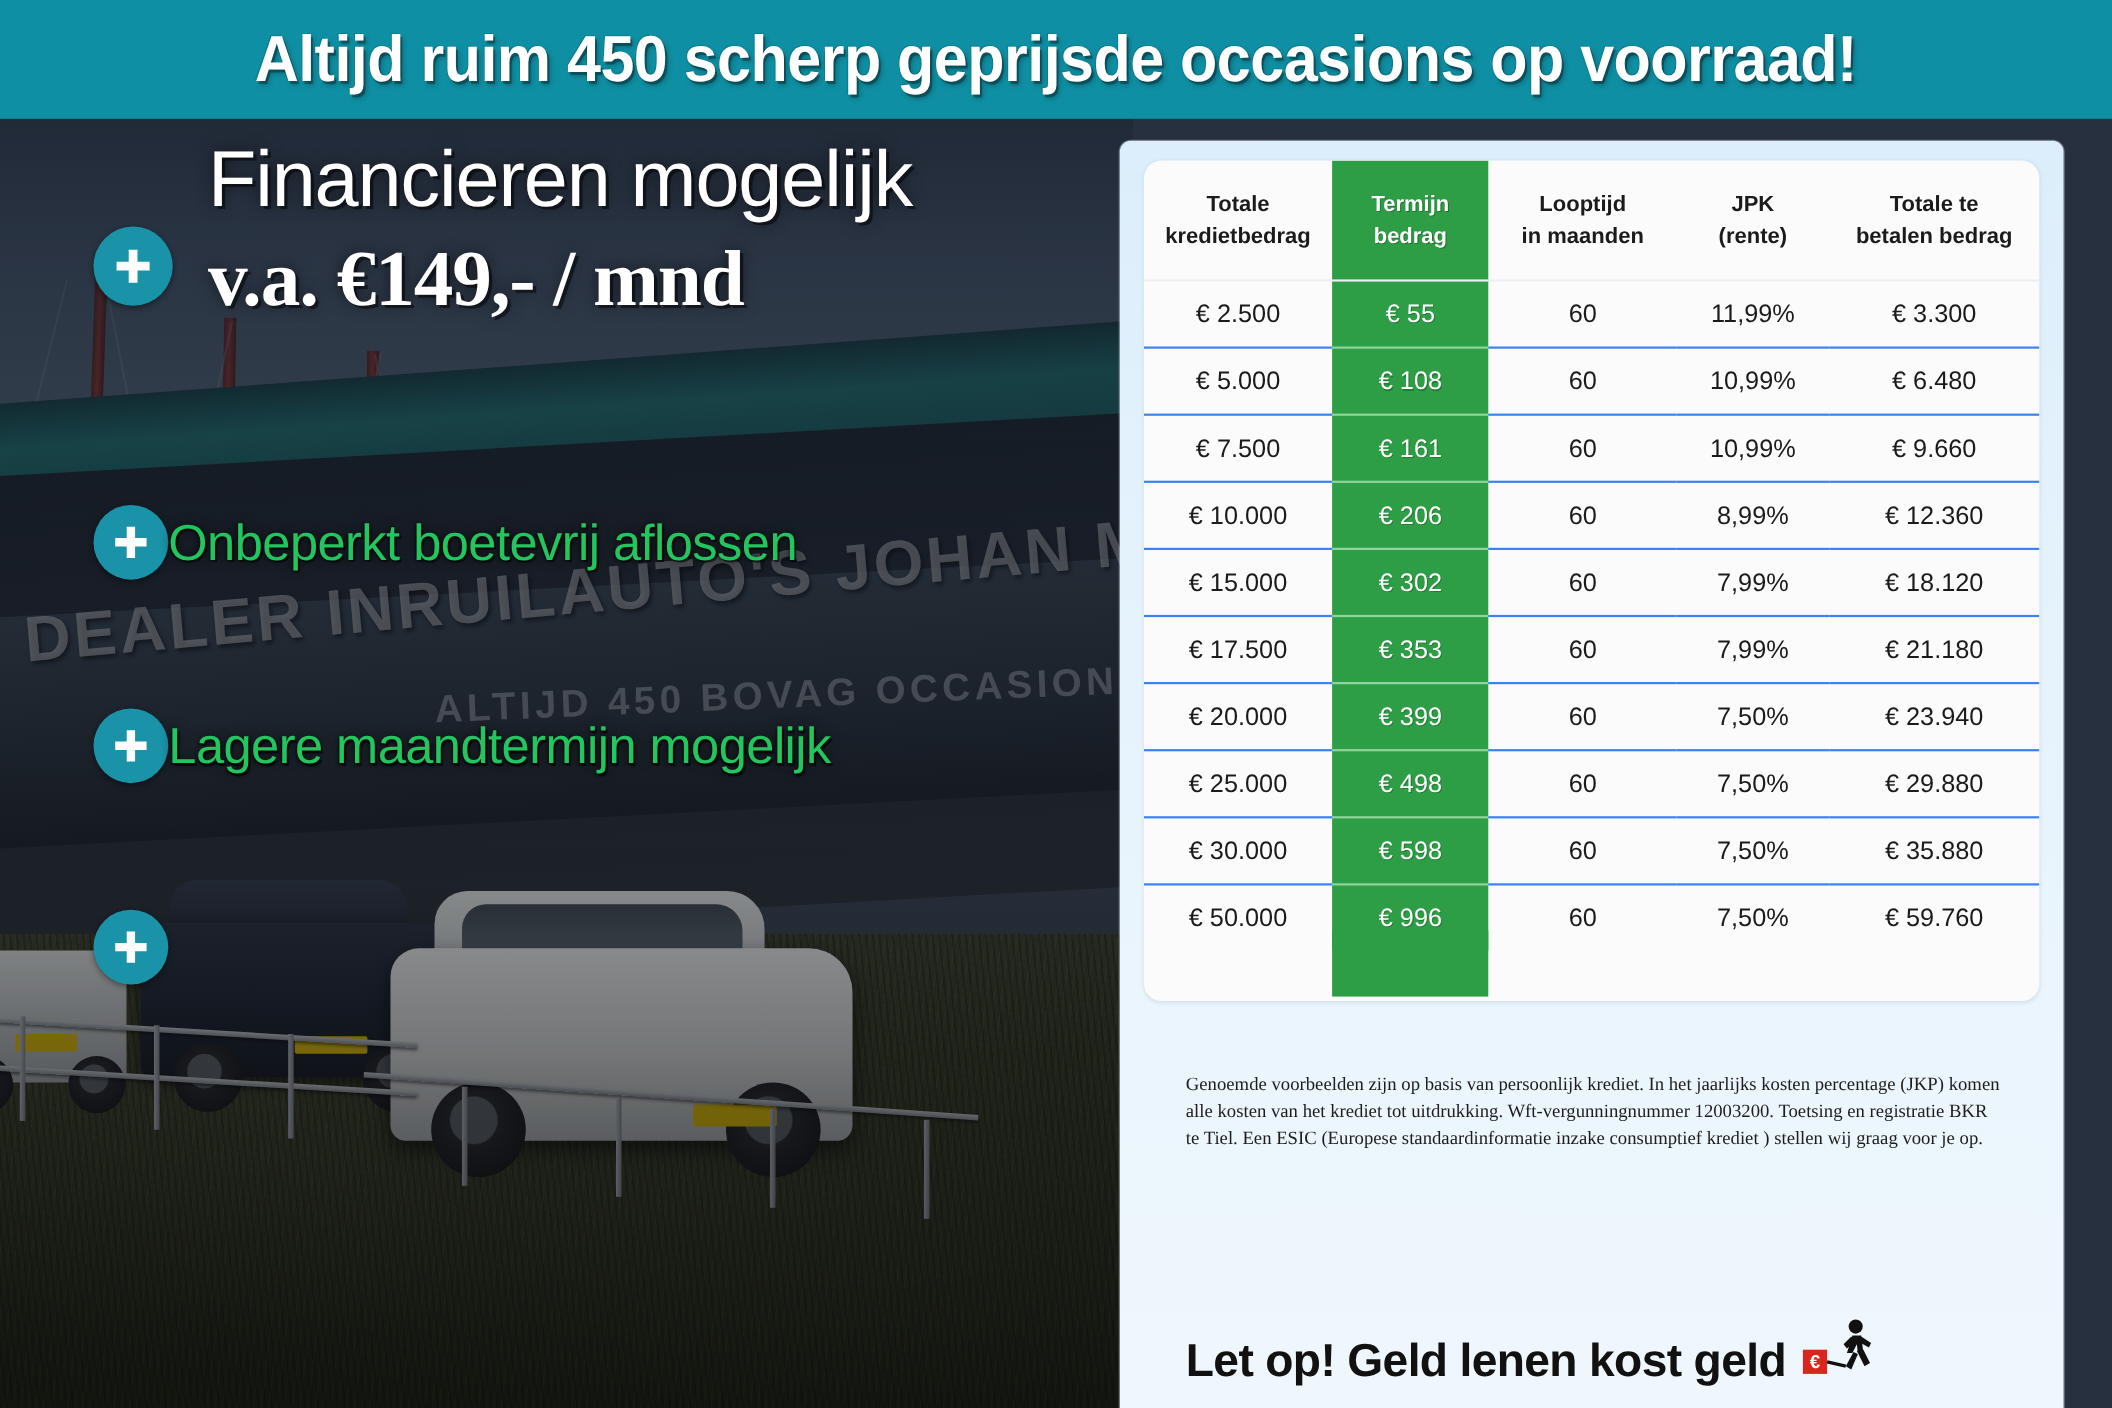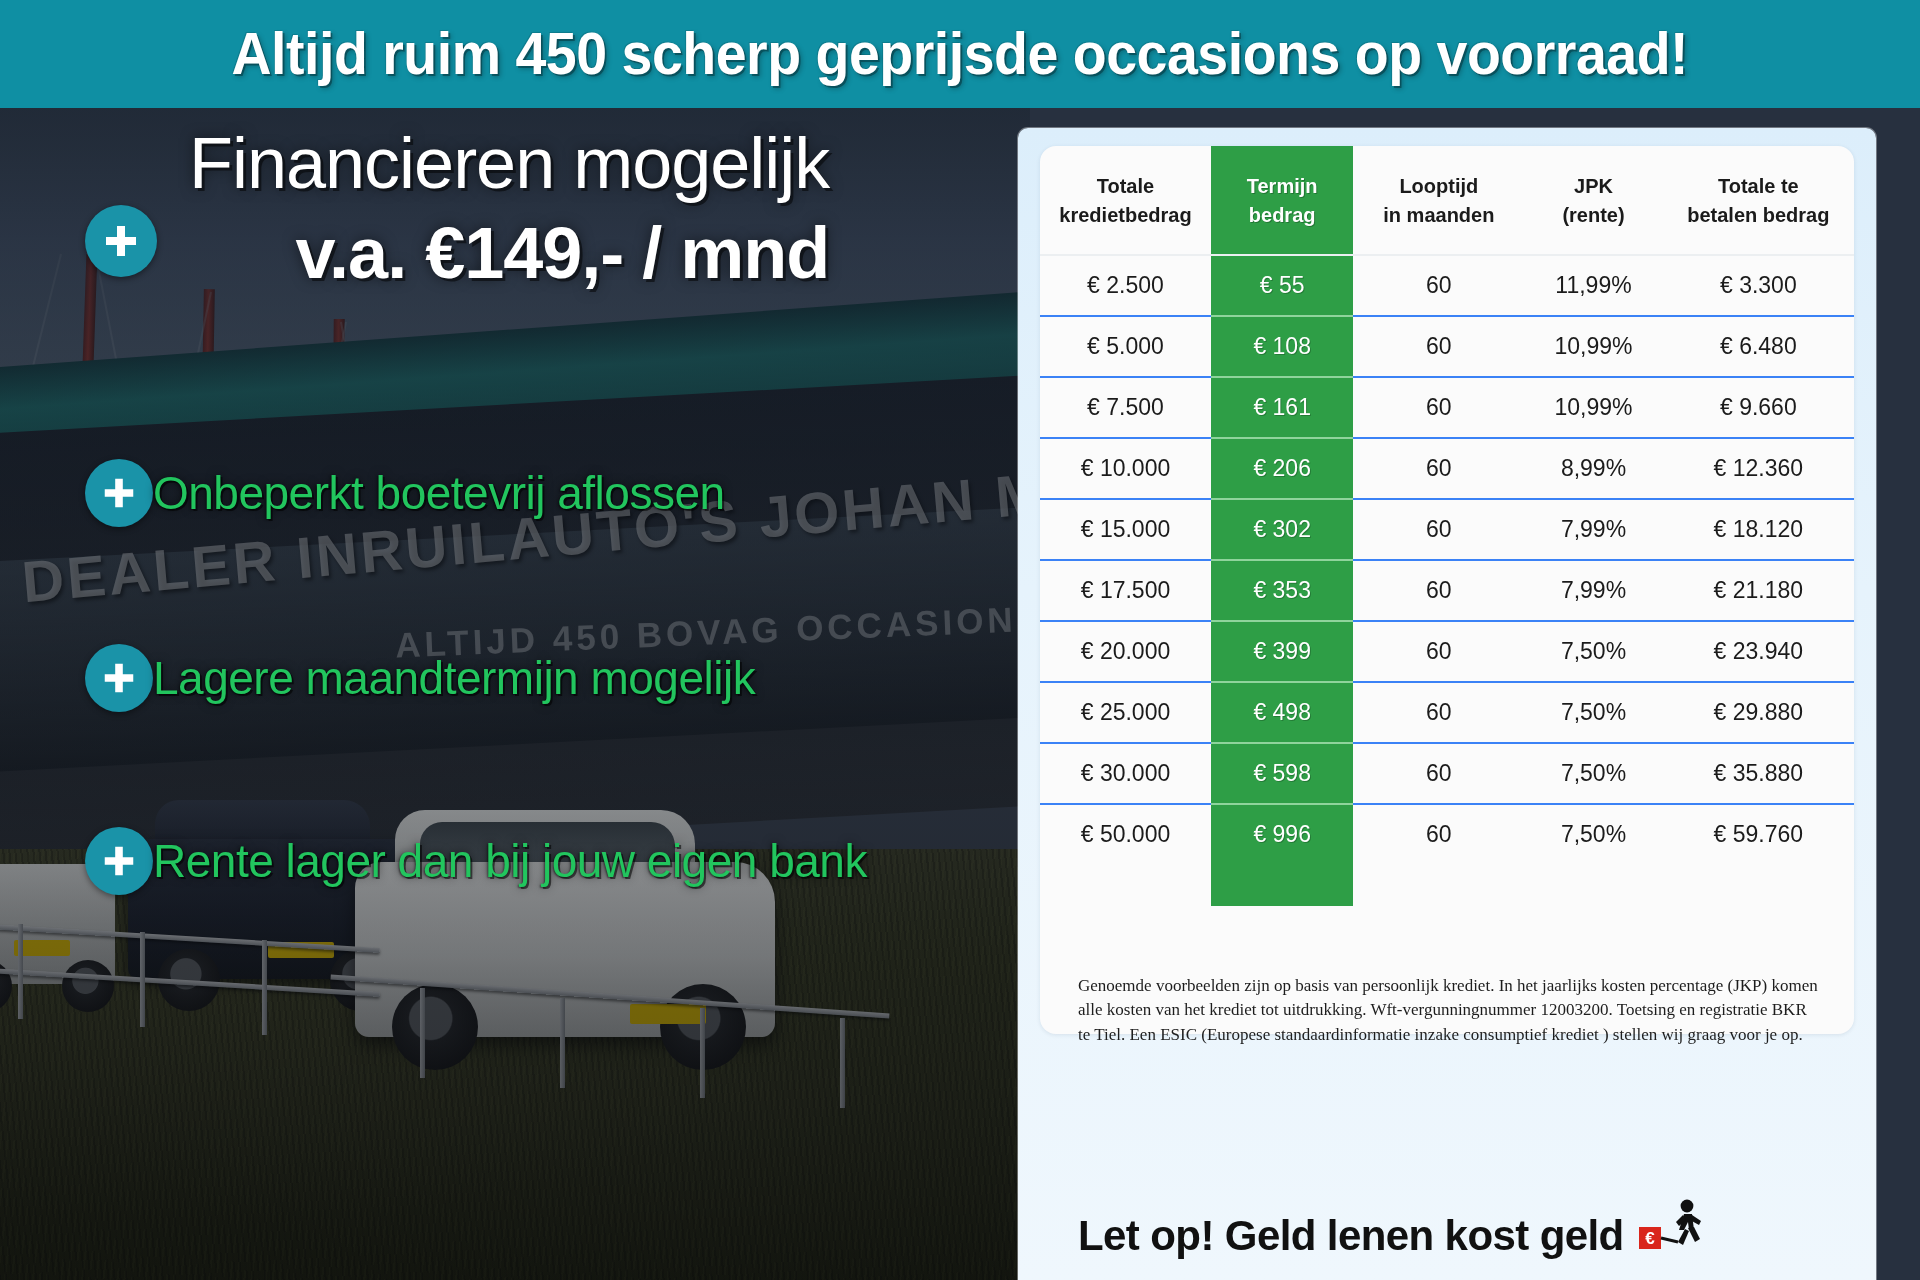--- a/index.html
+++ b/index.html
@@ -259,43 +259,43 @@
     white-space: nowrap;
     letter-spacing: -1px;
     text-shadow: 3px 3px 0 rgba(0,0,0,.5), 0 0 14px rgba(0,0,0,.55);
     font-family: "Liberation Sans", sans-serif;
   }
   .headline-2 {
     color: #fff;
     font-size: 72px;
     font-weight: bold;
     white-space: nowrap;
-    text-align: right;
+    text-align: left;
     margin-top: 8px;
     letter-spacing: -1px;
     text-shadow: 3px 3px 0 rgba(0,0,0,.5), 0 0 14px rgba(0,0,0,.55);
-    font-family: Liberation Sans, sans-serif;
+    font-family: Liberation Serif, serif;
   }
 
   
   #right-panel {
     position: absolute;
     left: 1018px; top: 128px;
     width: 858px;
     height: 1152px;
     background: linear-gradient(180deg, #dceefb 0%, #e6f3fc 40%, #eff7fd 100%);
     border-radius: 10px 10px 0 0;
     z-index: 30;
     box-shadow: 0 0 0 1px rgba(255,255,255,.35);
   }
   #table-card {
     position: absolute;
     left: 22px; top: 18px;
     width: 814px;
-    height: 888px;
+    height: 764px;
     background: #fbfbfb;
     border-radius: 16px;
     box-shadow: 0 1px 4px rgba(20,50,80,.10);
     overflow: hidden;
   }
   table.fin {
     width: 100%;
     border-collapse: collapse;
     table-layout: fixed;
     font-family: "Liberation Sans", sans-serif;
@@ -469,21 +469,20 @@
       </div>
       <div class="bullet-text">Lagere maandtermijn mogelijk</div>
     </div>
 
     <div class="bullet-row" style="left:85px; top:723px;">
       <div class="plus-badge">
         <svg width="38" height="38" viewBox="0 0 40 40" aria-hidden="true">
           <path d="M16 5 h8 v11 h11 v8 h-11 v11 h-8 v-11 h-11 v-8 h11 z" fill="#ffffff"></path>
         </svg>
       </div>
-      <div class="bullet-text">Rente lager dan bij jouw eigen bank</div>
     </div>
 
   </div>
 
   <div id="banner">
     <div id="banner-text">Altijd ruim 450 scherp geprijsde occasions op voorraad!</div>
   </div>
 
   <div id="right-panel">
 

